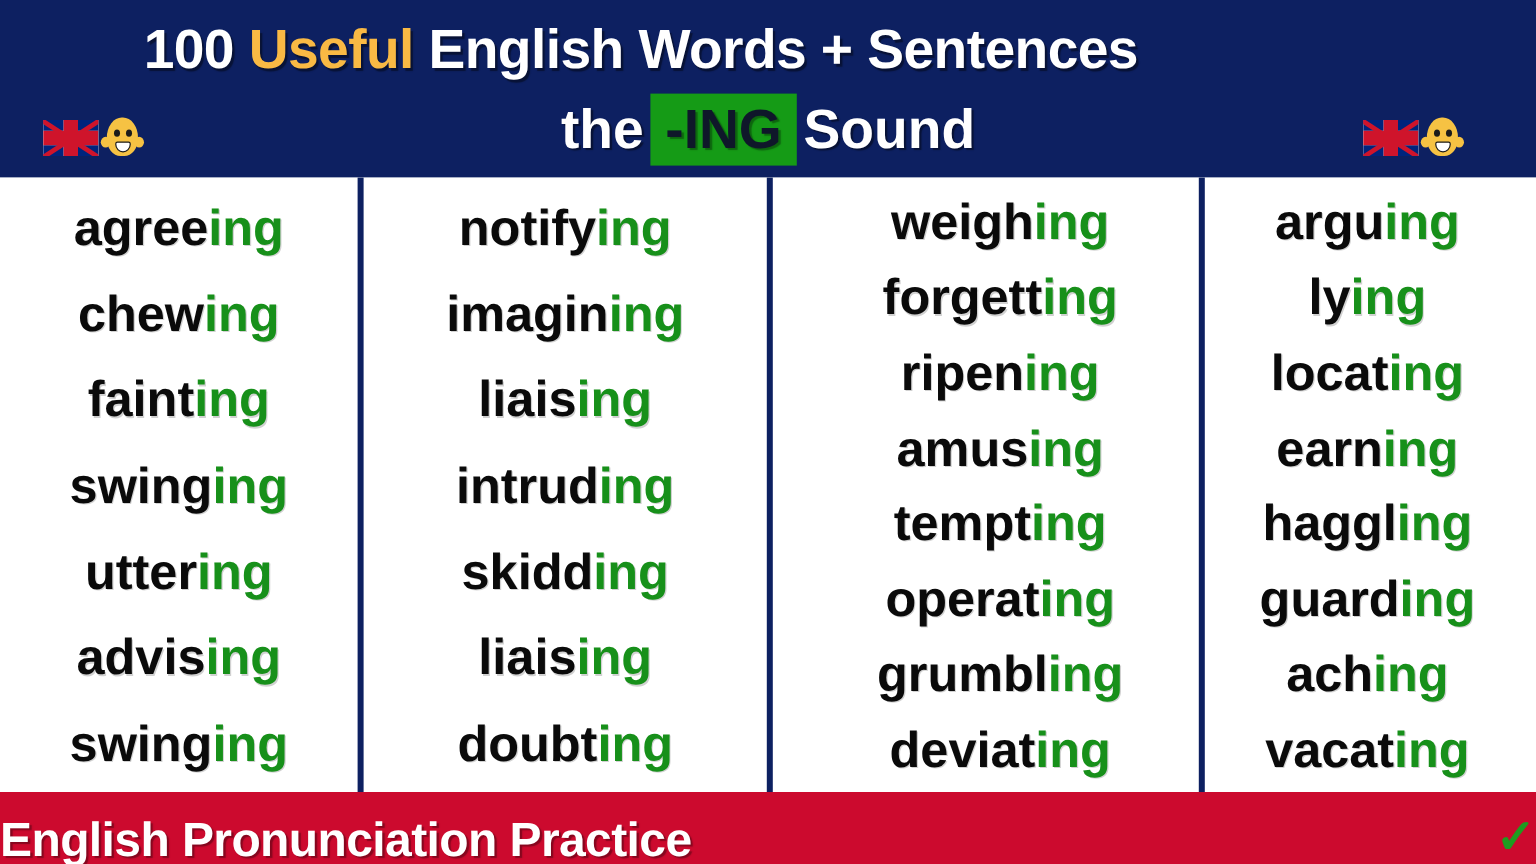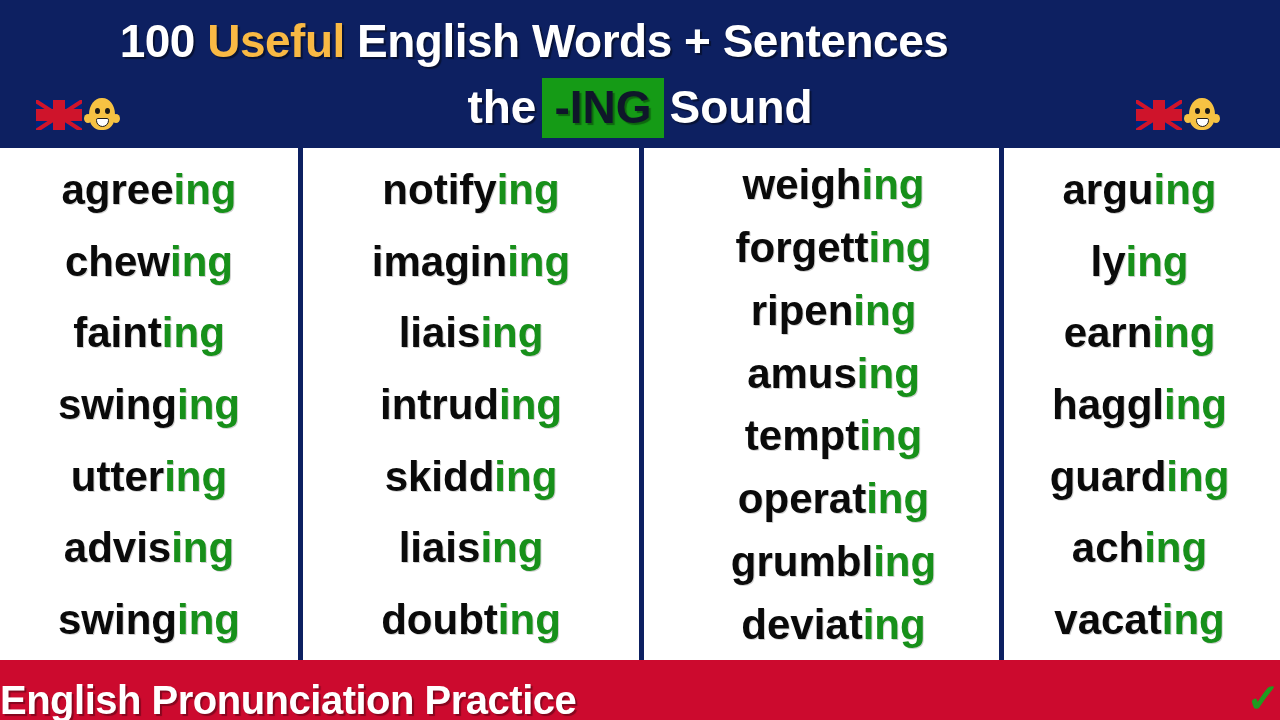--- a/index.html
+++ b/index.html
@@ -286,20 +286,21 @@
         <div class="word"><span>ripen</span><span class="ing">ing</span></div>
         <div class="word"><span>amus</span><span class="ing">ing</span></div>
         <div class="word"><span>tempt</span><span class="ing">ing</span></div>
         <div class="word"><span>operat</span><span class="ing">ing</span></div>
         <div class="word"><span>grumbl</span><span class="ing">ing</span></div>
         <div class="word"><span>deviat</span><span class="ing">ing</span></div>
       </div>
       <div class="col col-3">
         <div class="word"><span>argu</span><span class="ing">ing</span></div>
         <div class="word"><span>ly</span><span class="ing">ing</span></div>
+        <div class="word"><span>locat</span><span class="ing">ing</span></div>
         <div class="word"><span>earn</span><span class="ing">ing</span></div>
         <div class="word"><span>haggl</span><span class="ing">ing</span></div>
         <div class="word"><span>guard</span><span class="ing">ing</span></div>
         <div class="word"><span>ach</span><span class="ing">ing</span></div>
         <div class="word"><span>vacat</span><span class="ing">ing</span></div>
       </div>
     </div>
 
   <div class="footer">
     <div class="footer-inner">

